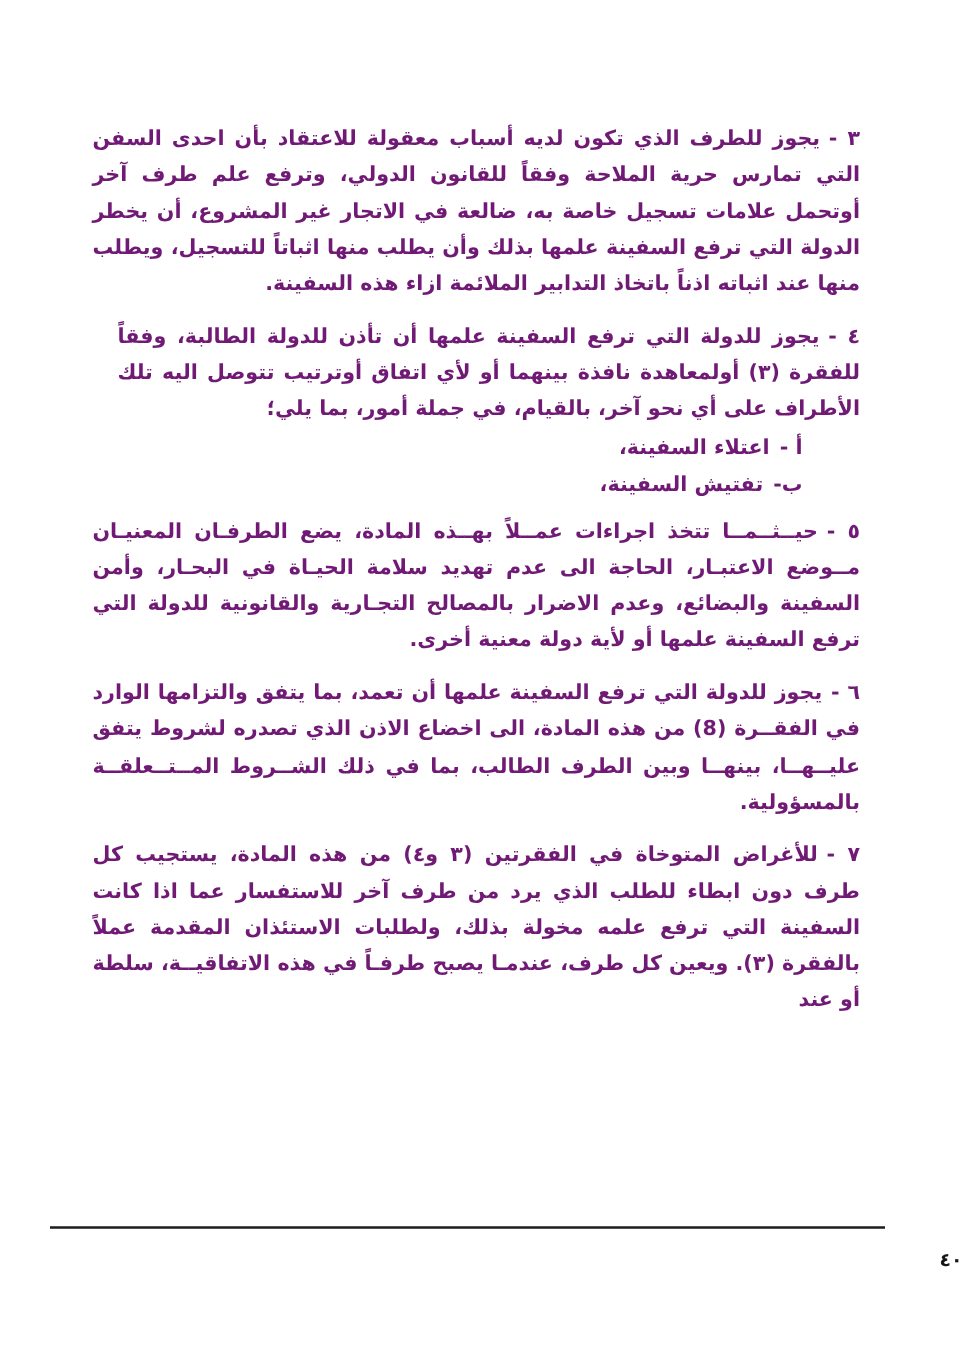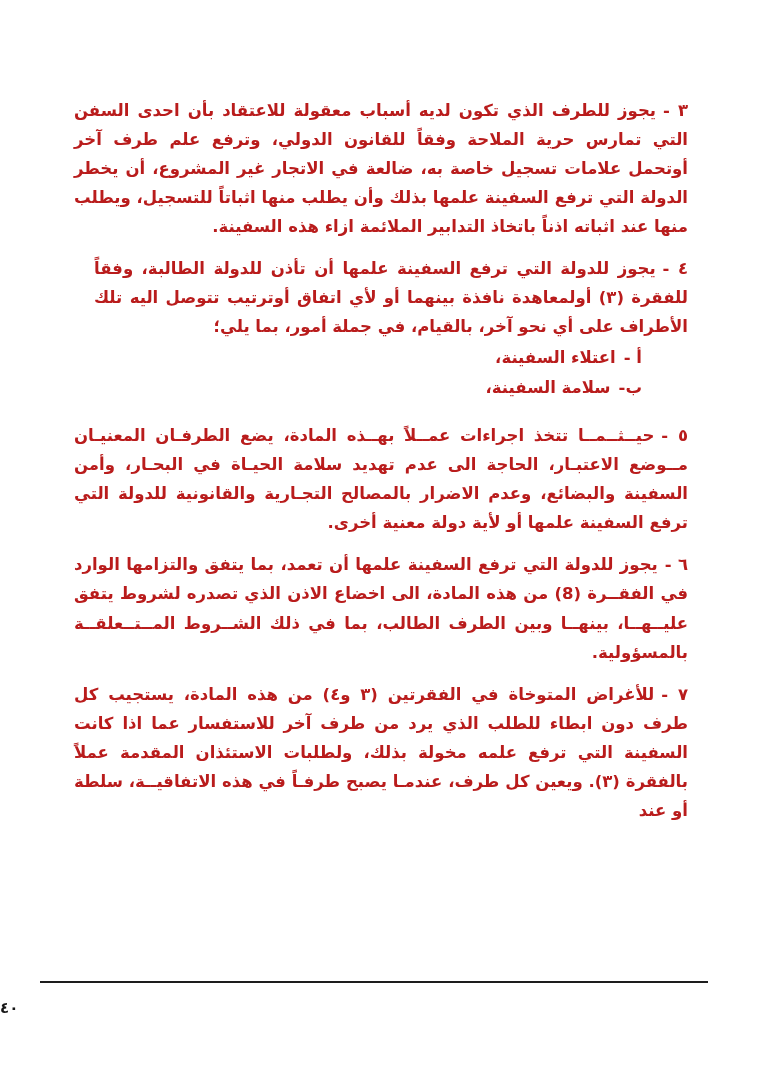--- a/index.html
+++ b/index.html
@@ -14,36 +14,36 @@
     margin: 0 auto;
     background: #ffffff;
     overflow: hidden;
   }
   .content {
     position: absolute;
     top: 96px;
     right: 82px;
     left: 74px;
     direction: rtl;
-    color: #b91c1c;
+    color: #701a75;
     font-weight: 700;
     font-size: 16.5px;
     line-height: 1.76;
     text-align: justify;
   }
   .para {
     text-align: justify;
     margin-bottom: 13px;
   }
   .para-marker {
     margin-left: 7px;
     white-space: nowrap;
   }
   .subitems {
-    margin-bottom: 19px;
+    margin-bottom: 8px;
   }
   .subitem {
     text-align: justify;
     text-indent: 46px; 
     margin-bottom: 1px;
   }
   .subitem-marker {
     margin-left: 8px;
     white-space: nowrap;
   }
@@ -53,21 +53,21 @@
     right: 62px;
     left: 40px;
     height: 2px;
     background: #1d1d1d;
   }
   .page-number {
     position: absolute;
     top: 999px;
     left: 0;
     right: 0;
-    text-align: left;
+    text-align: right;
     direction: rtl;
     font-size: 15px;
     font-weight: 700;
     color: #161616;
   }
 </style>
 </head>
 <body>
 
 <div class="page">
@@ -80,21 +80,21 @@
 
     <p class="para" style="margin-bottom:2px;margin-left:20px;">
       <span class="para-marker">٤ -</span><span>يجوز للدولة التي ترفع السفينة علمها أن تأذن للدولة الطالبة، وفقاً للفقرة (٣) أولمعاهدة نافذة بينهما أو لأي اتفاق أوترتيب تتوصل اليه تلك الأطراف على أي نحو آخر، بالقيام، في جملة أمور، بما يلي؛</span>
     </p>
 
     <div class="subitems">
       <p class="subitem">
         <span class="subitem-marker">أ -</span><span>اعتلاء السفينة،</span>
       </p>
       <p class="subitem">
-        <span class="subitem-marker">ب-</span><span>سلامة السفينة،</span>
+        <span class="subitem-marker">ب-</span><span>تفتيش السفينة،</span>
       </p>
     </div>
 
     <p class="para">
       <span class="para-marker">٥ -</span><span>حيــثــمــا تتخذ اجراءات عمــلاً بهــذه المادة، يضع الطرفـان المعنيـان مــوضع الاعتبـار، الحاجة الى عدم تهديد سلامة الحيـاة في البحـار، وأمن السفينة والبضائع، وعدم الاضرار بالمصالح التجـارية والقانونية للدولة التي ترفع السفينة علمها أو لأية دولة معنية أخرى.</span>
     </p>
 
     <p class="para">
       <span class="para-marker">٦ -</span><span>يجوز للدولة التي ترفع السفينة علمها أن تعمد، بما يتفق والتزامها الوارد في الفقــرة (8) من هذه المادة، الى اخضاع الاذن الذي تصدره لشروط يتفق عليــهــا، بينهــا وبين الطرف الطالب، بما في ذلك الشــروط المــتــعلقــة بالمسؤولية.</span>
     </p>

